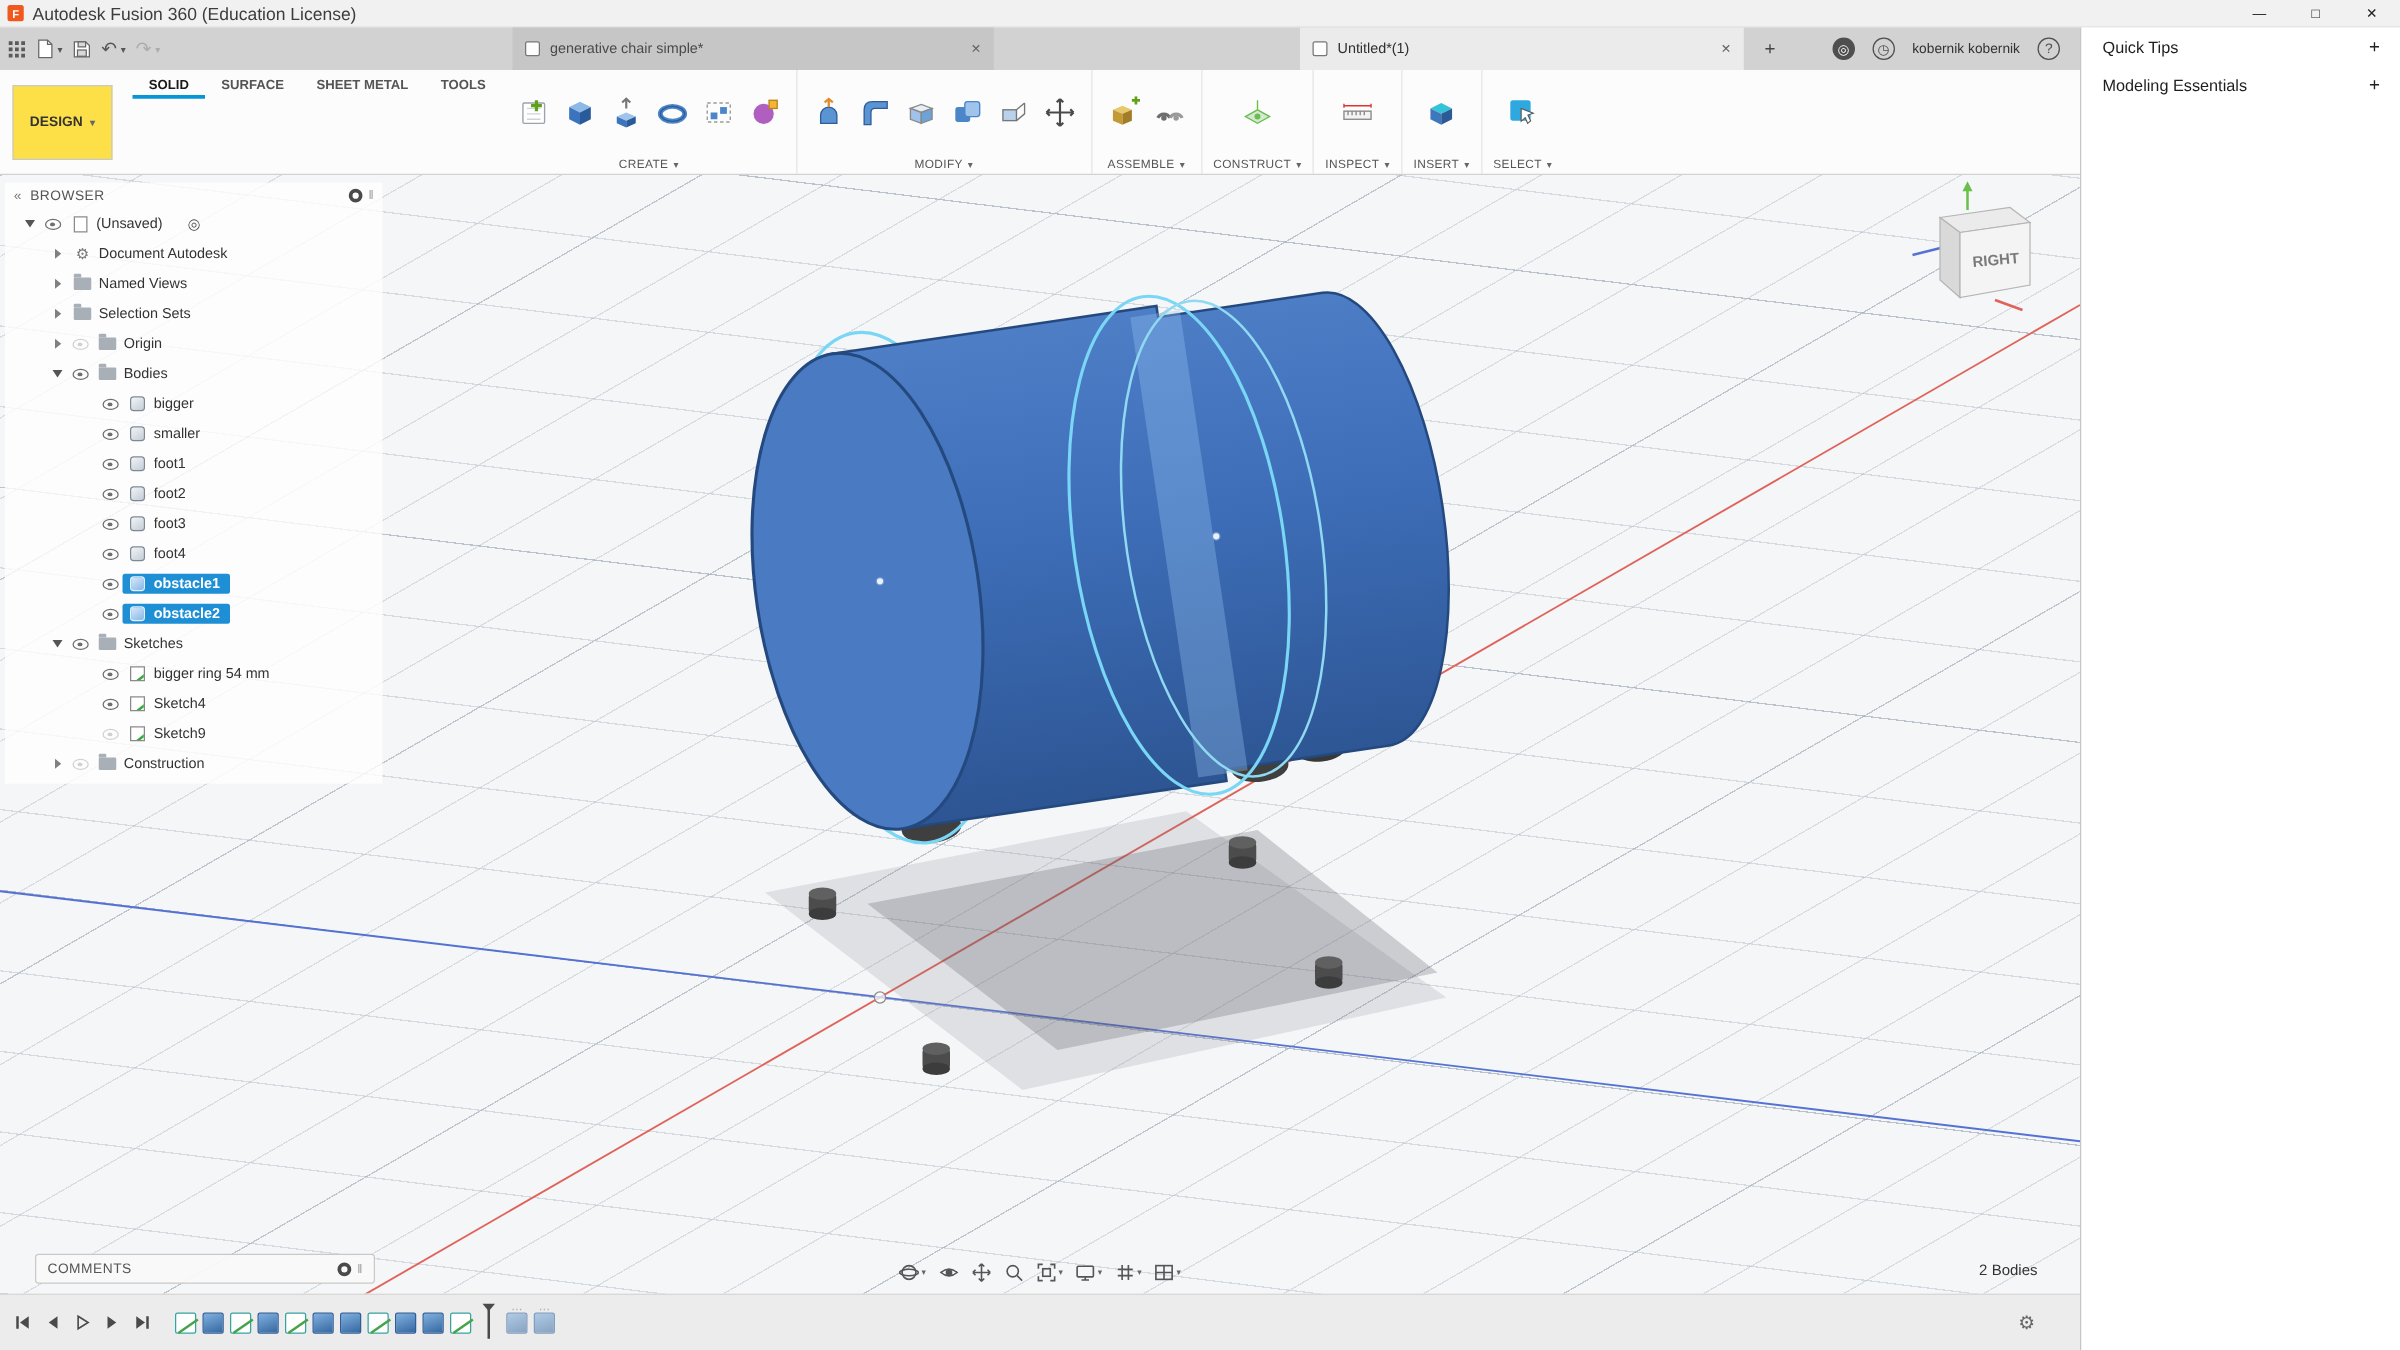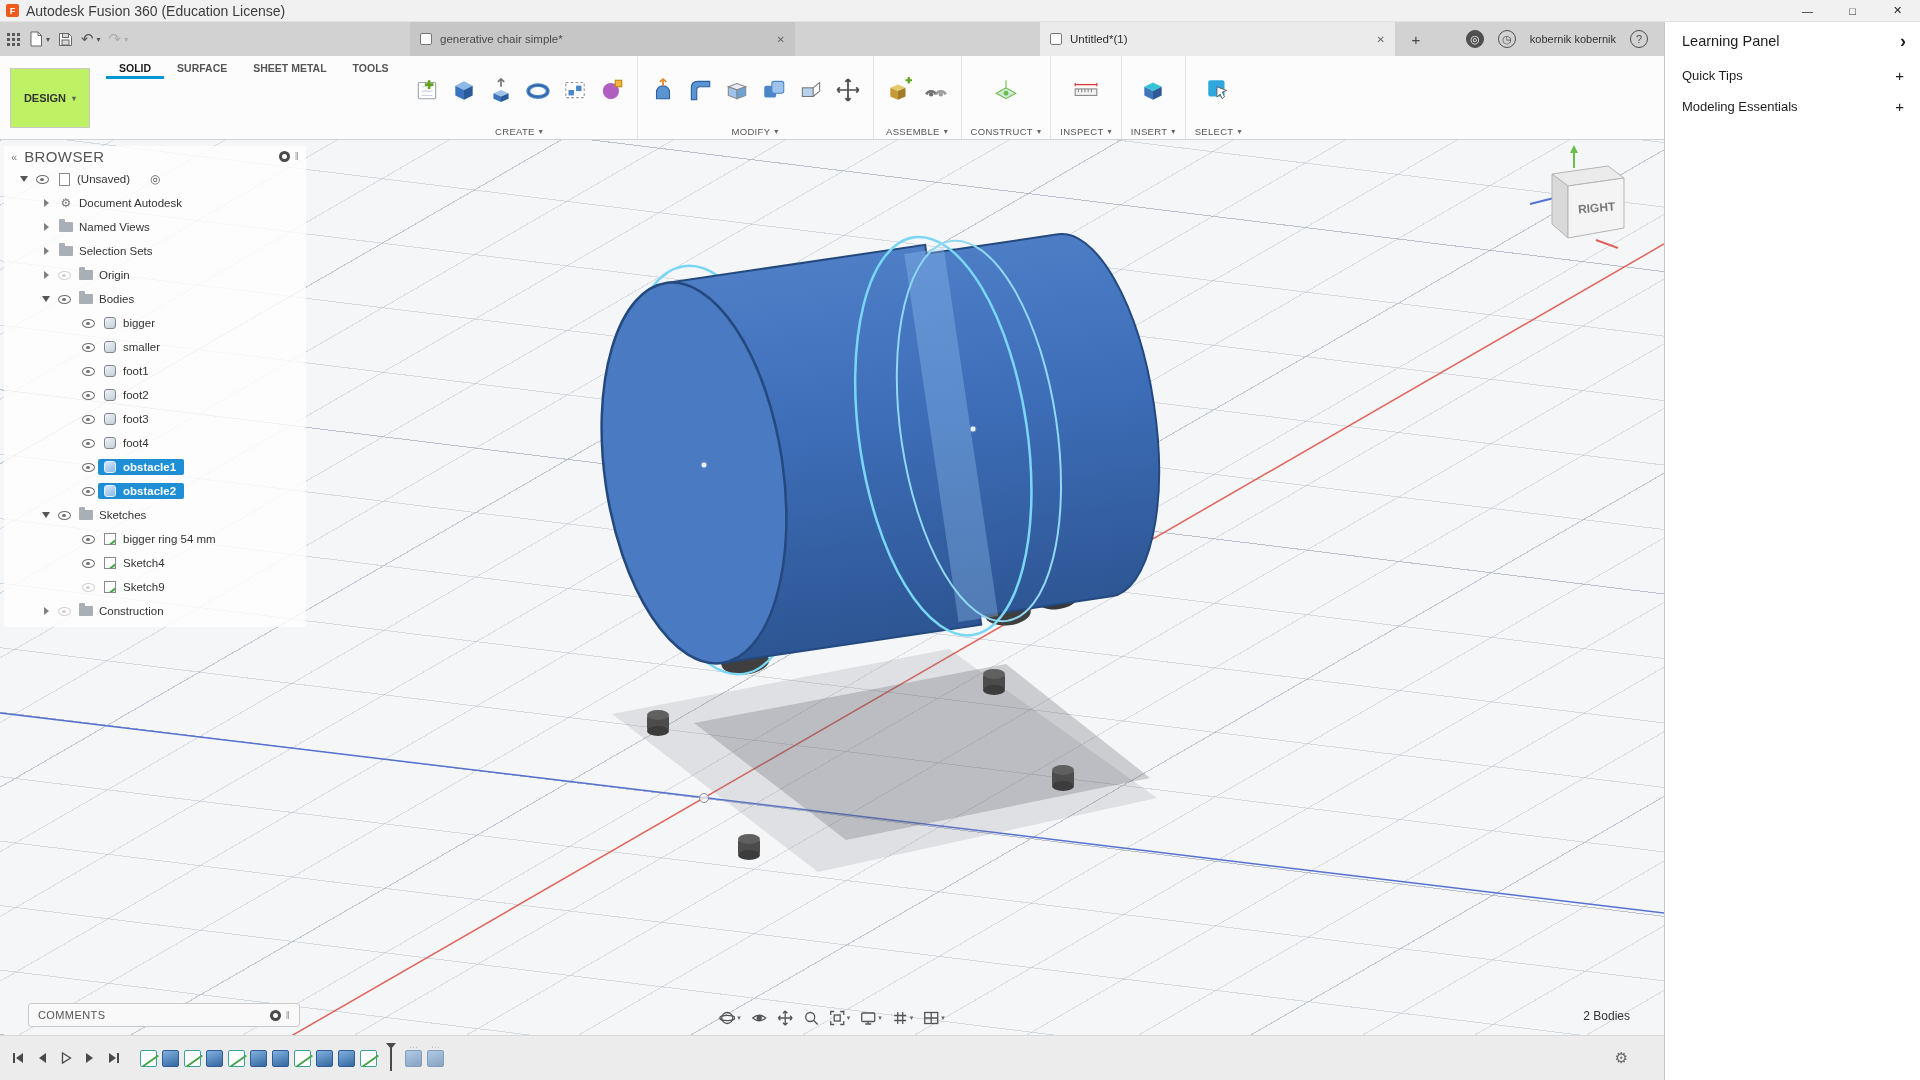--- a/index.html
+++ b/index.html
@@ -27,21 +27,21 @@
 .tabdoc{width:12px;height:12px;border:1px solid #777;border-radius:2px;background:#fdfdfd;flex:none}
 .tabclose{margin-left:auto;font-size:10px;color:#666}
 #newtab{position:absolute;left:1406px;top:7px;width:20px;height:20px;display:flex;align-items:center;justify-content:center;font-size:15px;color:#444}
 .tbright{position:absolute;right:16px;top:0;height:34px;display:flex;align-items:center;gap:14px}
 .circicon{width:18px;height:18px;border-radius:50%;border:1.5px solid #4f4f4f;color:#4f4f4f;font-size:11px;display:flex;align-items:center;justify-content:center}
 .circicon.filled{background:#4f4f4f;color:#fff}
 .username{font-size:11px;color:#333}
 
 
 #ribbon{position:relative;height:84px;background:#fcfcfc;border-bottom:1px solid #d2d2d2;flex:none}
-.designbtn{position:absolute;left:10px;top:12px;width:80px;height:60px;background:#bef264;border:1px solid #c9c9c9;display:flex;align-items:center;justify-content:center;gap:6px;font-size:11px;font-weight:bold;color:#333}
+.designbtn{position:absolute;left:10px;top:12px;width:80px;height:60px;background:#fde047;border:1px solid #c9c9c9;display:flex;align-items:center;justify-content:center;gap:6px;font-size:11px;font-weight:bold;color:#333}
 .ribright{margin-left:106px;height:100%;display:flex;flex-direction:row}
 .rtabs{display:flex;height:23px;align-items:stretch}
 .rtab{padding:4px 13px 1px;font-size:10.5px;font-weight:bold;color:#555;border-bottom:3px solid transparent;display:flex;align-items:center}
 .rtab.active{color:#1a1a1a;border-bottom-color:#0696d7}
 .rgroups{flex:1;display:flex}
 .rgroup{display:flex;flex-direction:column;padding:0 9px;border-right:1px solid #e3e3e3}
 .ricons{flex:1;display:flex;align-items:center;gap:5px}
 .rbtn{width:32px;height:42px;display:flex;align-items:center;justify-content:center}
 .glabel{height:16px;display:flex;align-items:center;justify-content:center;gap:4px;font-size:9.5px;color:#555;letter-spacing:.3px}
 .gcaret{font-size:8px;color:#666}
@@ -52,21 +52,21 @@
  repeating-linear-gradient(150deg,rgba(160,170,184,.45) 0 1px,transparent 1px 280px),
  repeating-linear-gradient(7deg,rgba(176,184,196,.45) 0 1px,transparent 1px 64px),
  repeating-linear-gradient(150deg,rgba(176,184,196,.4) 0 1px,transparent 1px 56px)}
 #scene{position:absolute;left:0;top:0}
 #viewcube{position:absolute;left:1508px;top:2px}
 
 
 #browser{position:absolute;left:4px;top:6px;width:302px;background:rgba(255,255,255,.78);padding-bottom:4px}
 #bheader{height:21px;display:flex;align-items:center;padding:0 7px;gap:7px}
 .bcollapse{font-size:11px;color:#777}
-#btitle{font-size:15px;color:#555;letter-spacing:.4px}
+#btitle{font-size:11px;color:#555;letter-spacing:.4px}
 .bhright{margin-left:auto;display:flex;align-items:center;gap:5px}
 .dotbtn{width:11px;height:11px;border:3px solid #4a4a4a;border-radius:50%;flex:none}
 .grip{color:#999;font-size:10px}
 .brow{height:24px;display:flex;align-items:center;font-size:11.5px;color:#333;white-space:nowrap}
 .d0{padding-left:12px}.d1{padding-left:34px}.d2{padding-left:74px}
 .exp{width:16px;height:100%;display:flex;align-items:center;justify-content:center;flex:none}
 .exp.c::before{content:"";border-left:5px solid #808080;border-top:4px solid transparent;border-bottom:4px solid transparent}
 .exp.o::before{content:"";border-top:6px solid #555;border-left:4px solid transparent;border-right:4px solid transparent}
 .eyew{width:20px;display:flex;justify-content:center;flex:none}
 .eye{width:13px;height:9px;border:1px solid #6e6e6e;border-radius:50%;position:relative}
@@ -803,24 +803,20 @@
           </span>
         <span class="ti ft dim">
             <span class="tdots">⋯</span>
           </span>
       </div>
       <span class="tl-gear">⚙</span>
     </div>
   </div>
 
   <div id="learning">
-    <div class="lp-title-row">
-      <span>Learning Panel</span>
-      <span class="lp-chev">›</span>
-    </div>
     <div class="lp-row">
       <span>Quick Tips</span>
       <span class="lp-plus">+</span>
     </div>
     <div class="lp-row">
       <span>Modeling Essentials</span>
       <span class="lp-plus">+</span>
     </div>
   </div>
 

